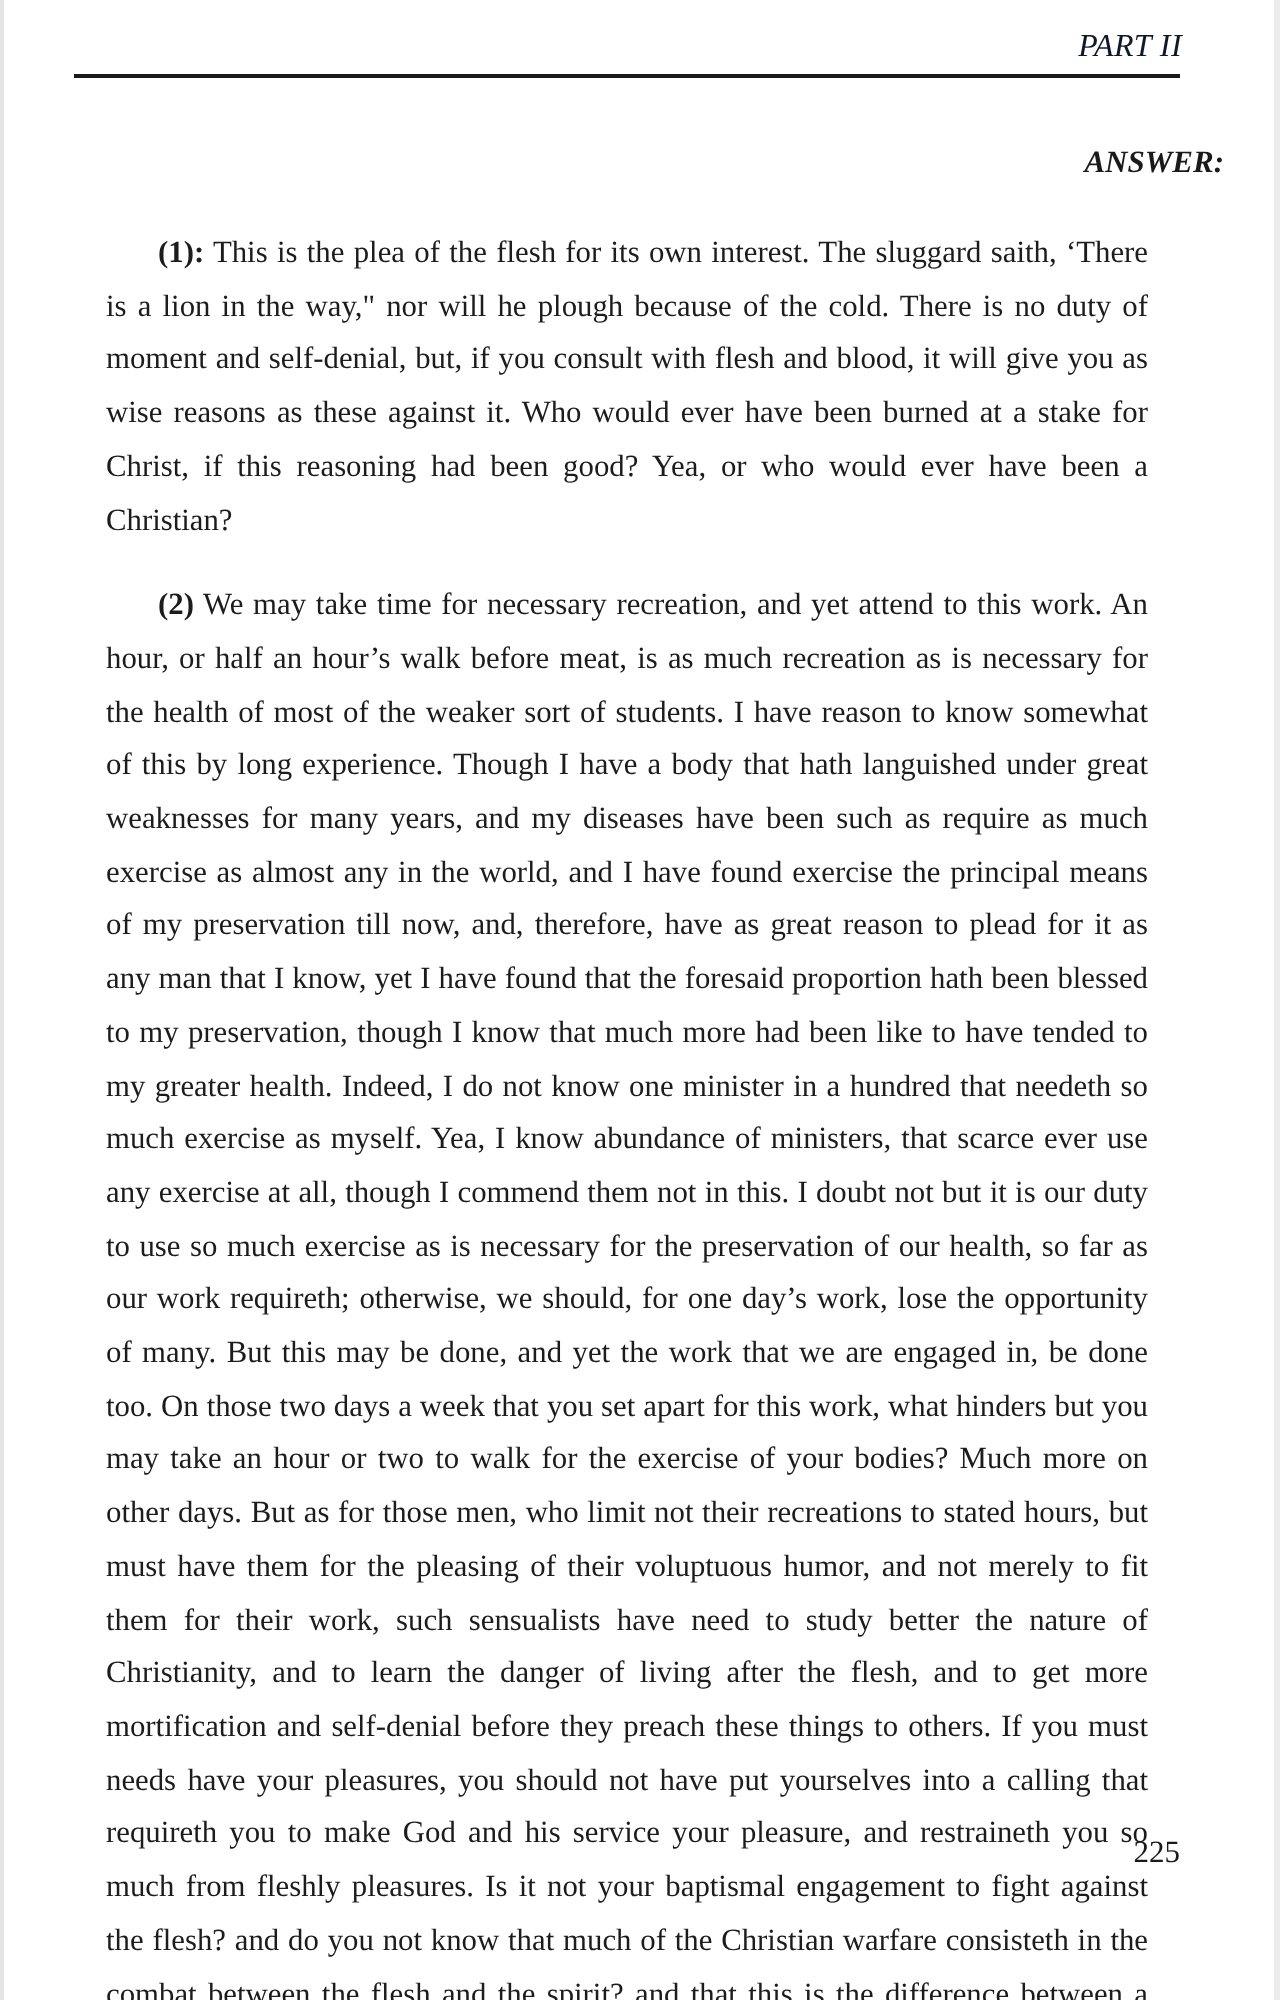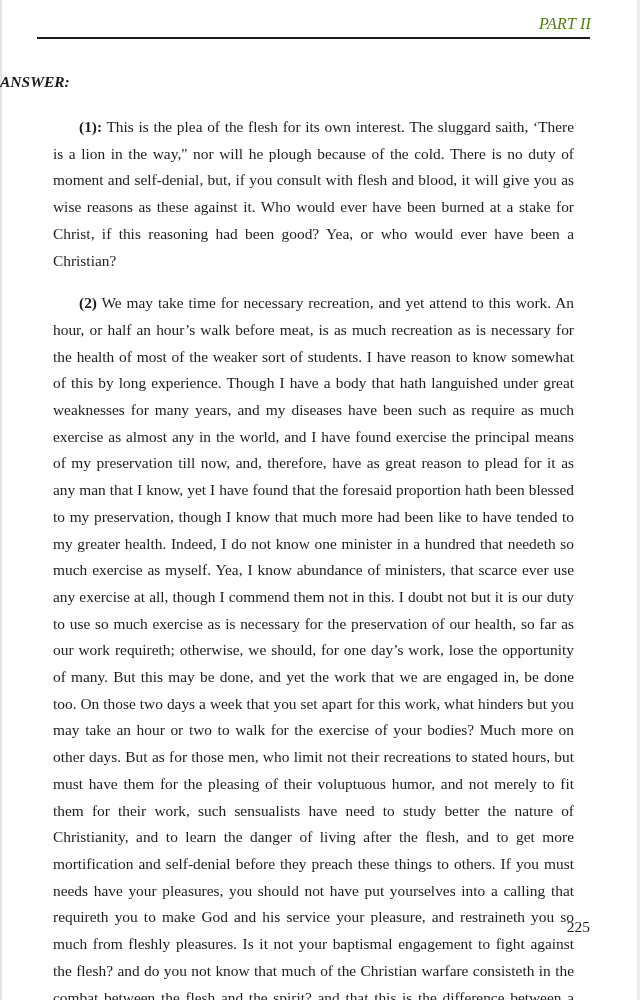--- a/index.html
+++ b/index.html
@@ -19,36 +19,36 @@
   .edge-right {
     position: absolute; right: 0; top: 0; width: 3px; height: 1000px;
     background: #ececec;
   }
   .running-head {
     position: absolute;
     right: 49px;
     top: 15px;
     font-style: italic;
     font-size: 16px;
-    color: #4d7c0f;
+    color: #0f172a;
     letter-spacing: 0.2px;
   }
   .head-rule {
     position: absolute;
     left: 37px;
     width: 553px;
     top: 37px;
     height: 2px;
     background: #1a1a1a;
   }
   .section-title {
     position: absolute;
     top: 73px;
     left: 0; width: 612px;
-    text-align: left;
+    text-align: right;
     font-weight: bold;
     font-style: italic;
     font-size: 15.5px;
     color: #1a1a1a;
   }
   .body-text {
     position: absolute;
     left: 37px;
     top: 98px;
     width: 553px;

